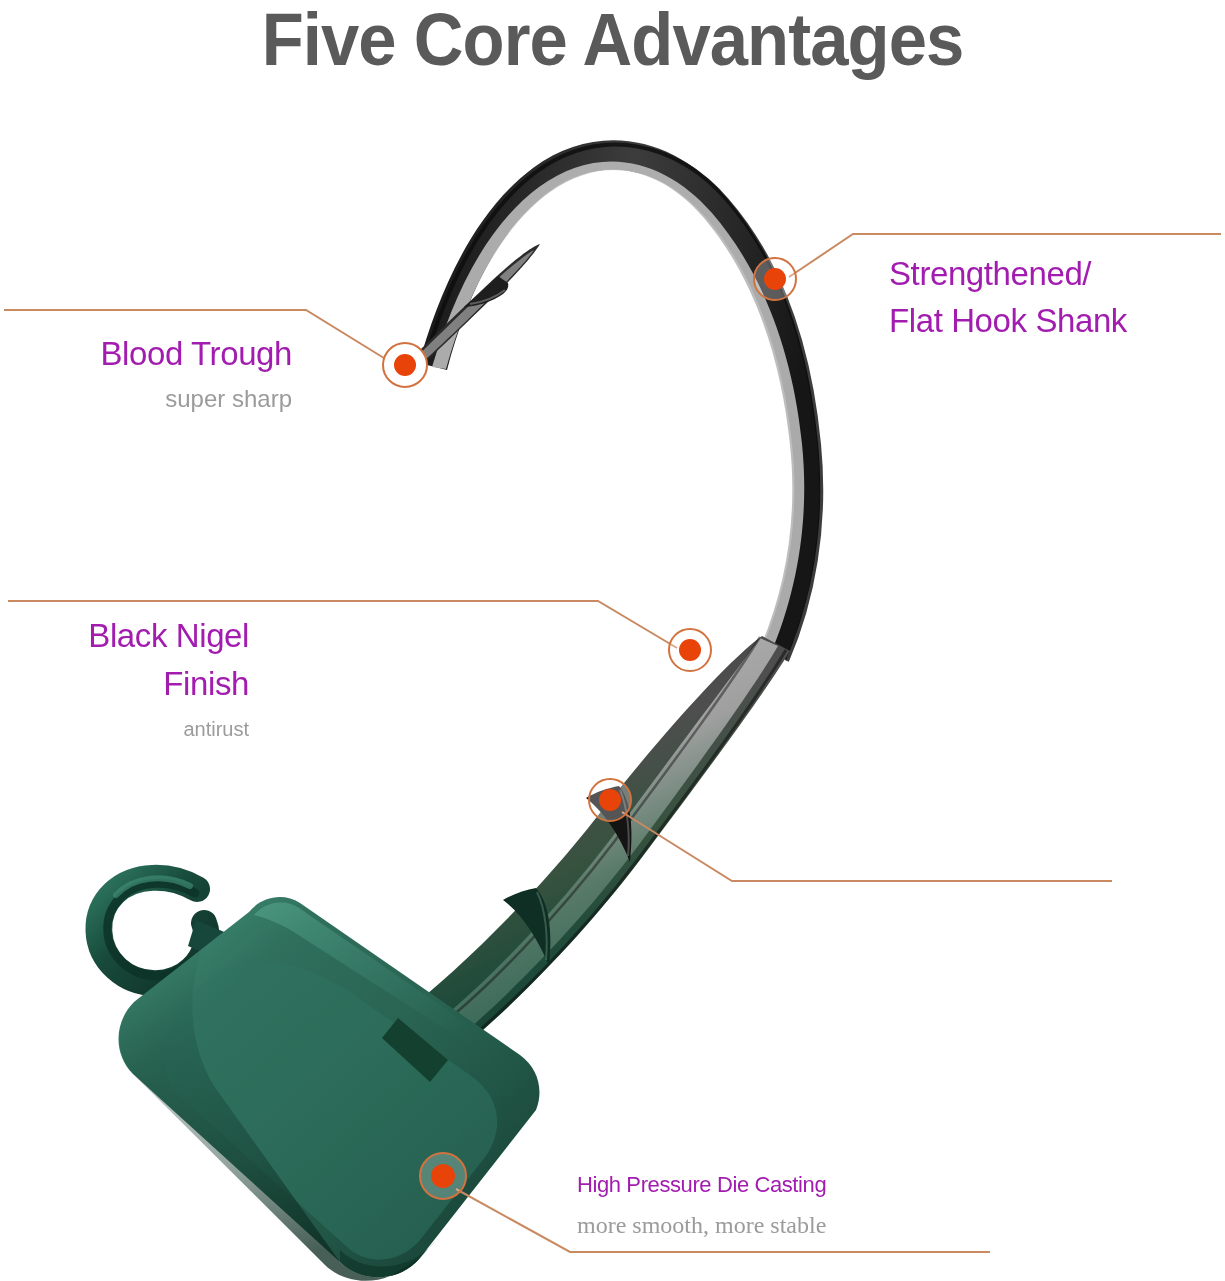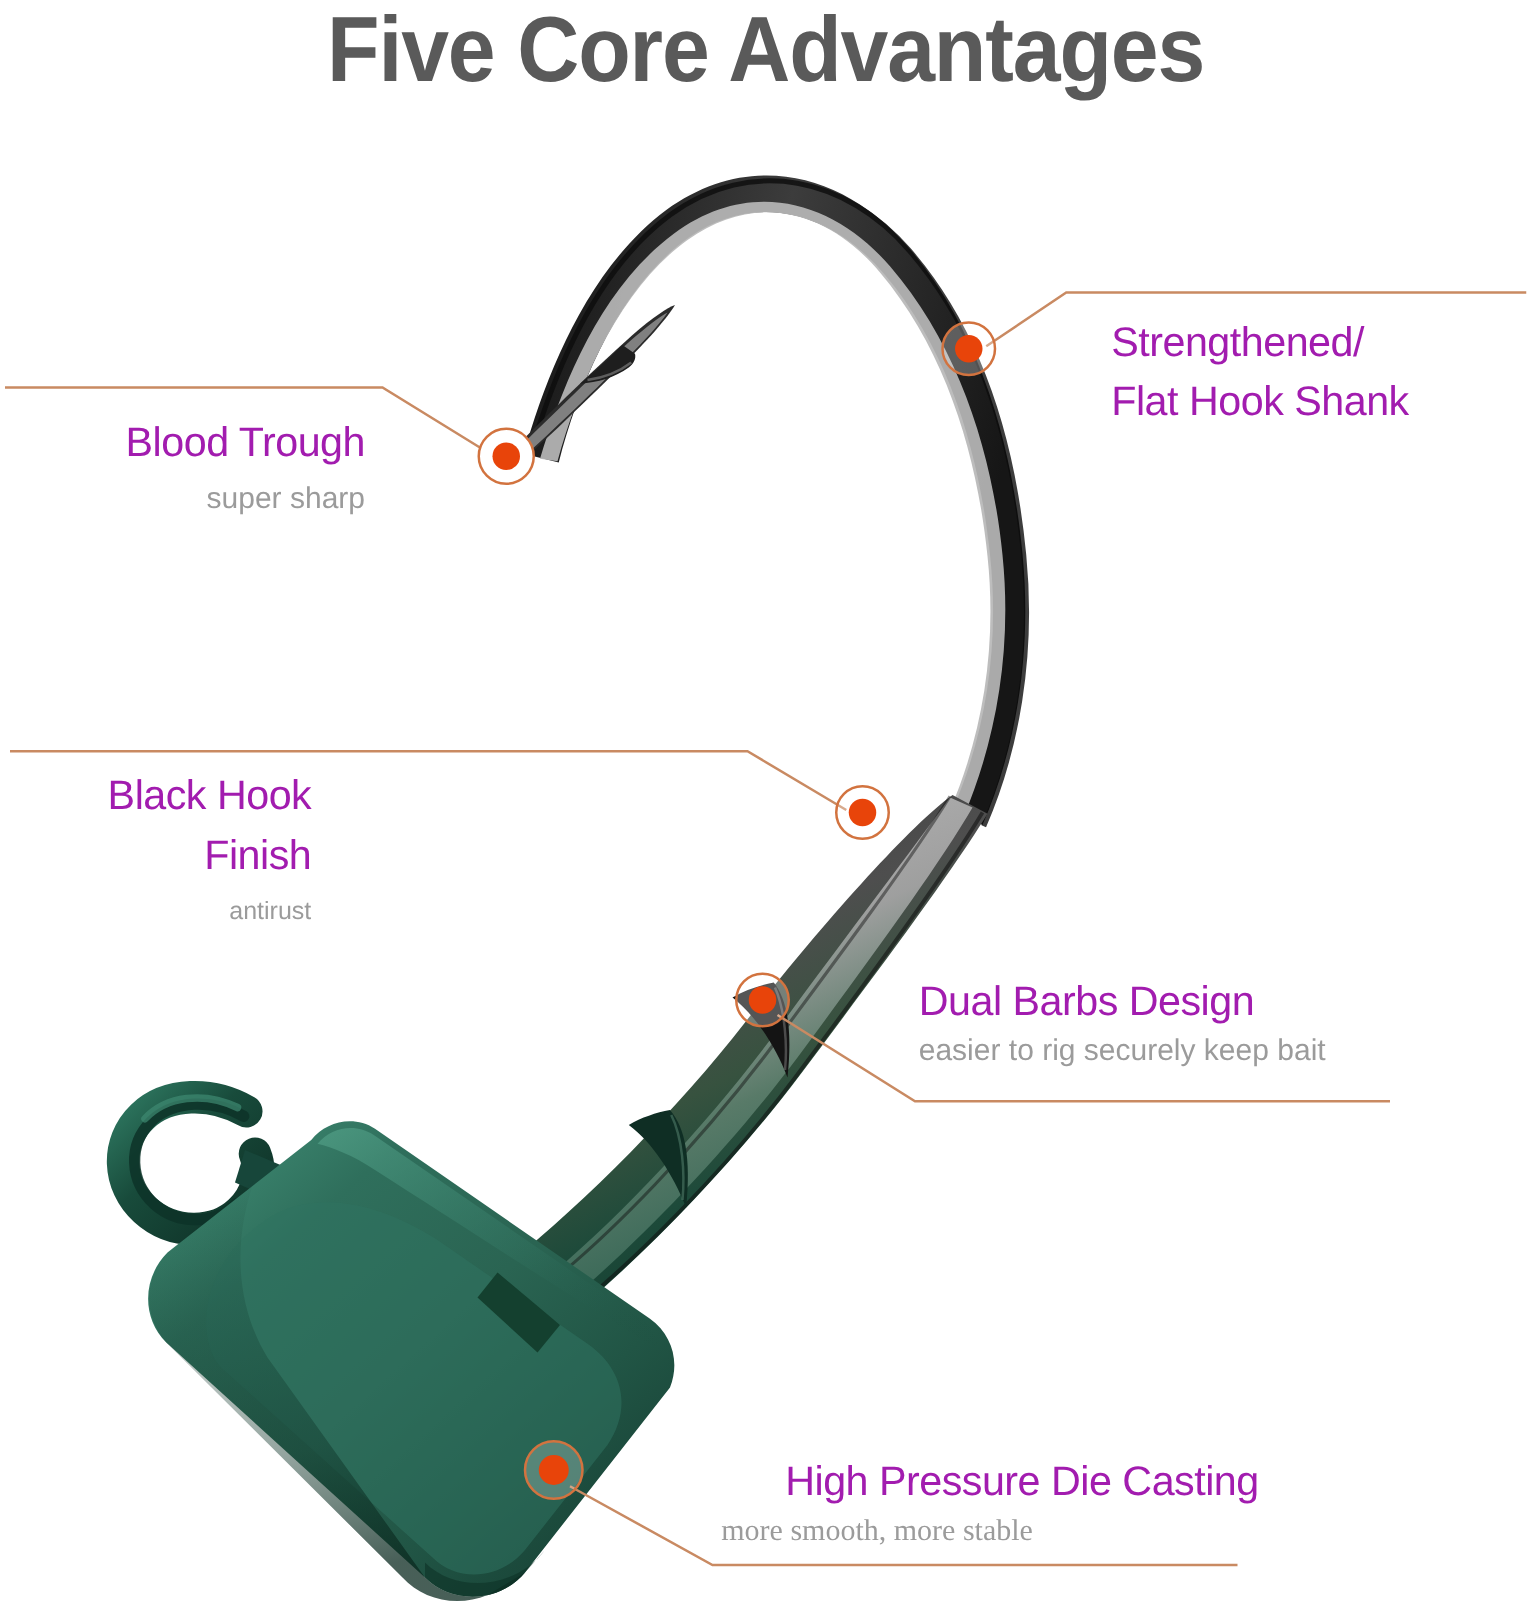--- a/index.html
+++ b/index.html
@@ -126,23 +126,22 @@
   }
 
   
   #callout-die-casting {
     left: 577px;
     top: 1163px;
     width: 430px;
     text-align: left;
   }
   #callout-die-casting .c-title {
-    font-size: 33px;
+    font-size: 22px;
     line-height: 44px;
-    text-align: right;
   }
   #callout-die-casting .c-sub {
     font-size: 24px;
     line-height: 36px;
     font-family: Liberation Serif, serif;
   }
 
   
   .leaders {
     position: absolute;
@@ -402,28 +401,24 @@
     <div class="c-title">Blood Trough</div>
     <div class="c-sub">super sharp</div>
   </div>
 
   <div class="callout" id="callout-flat-shank">
     <div class="c-title">Strengthened/</div>
     <div class="c-title">Flat Hook Shank</div>
   </div>
 
   <div class="callout" id="callout-black-nigel">
-    <div class="c-title">Black Hook</div>
+    <div class="c-title">Black Nigel</div>
     <div class="c-title">Finish</div>
     <div class="c-sub">antirust</div>
   </div>
 
-  <div class="callout" id="callout-dual-barbs">
-    <div class="c-title">Dual Barbs Design</div>
-    <div class="c-sub">easier to rig securely keep bait</div>
-  </div>
 
   <div class="callout" id="callout-die-casting">
     <div class="c-title">High Pressure Die Casting</div>
     <div class="c-sub">more smooth, more stable</div>
   </div>
 
 </div>
 
 </body></html>

